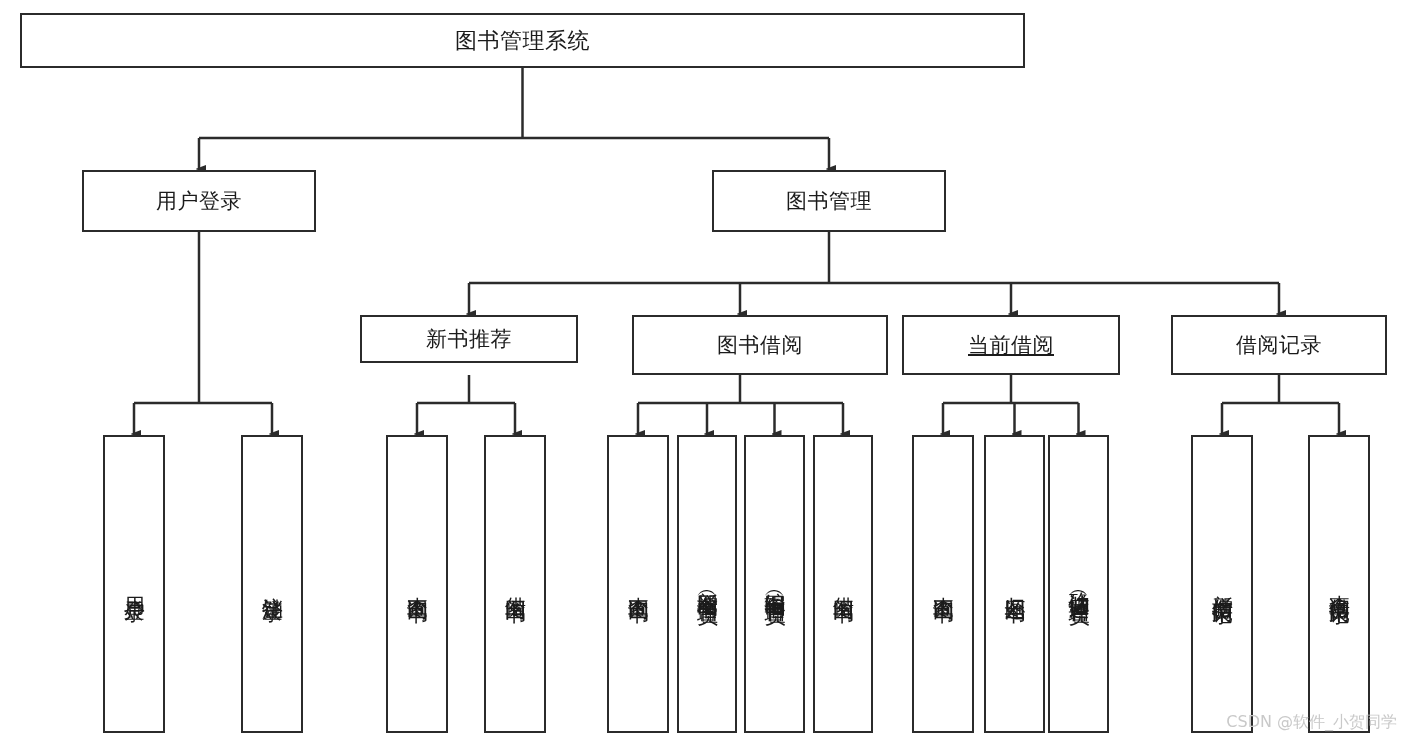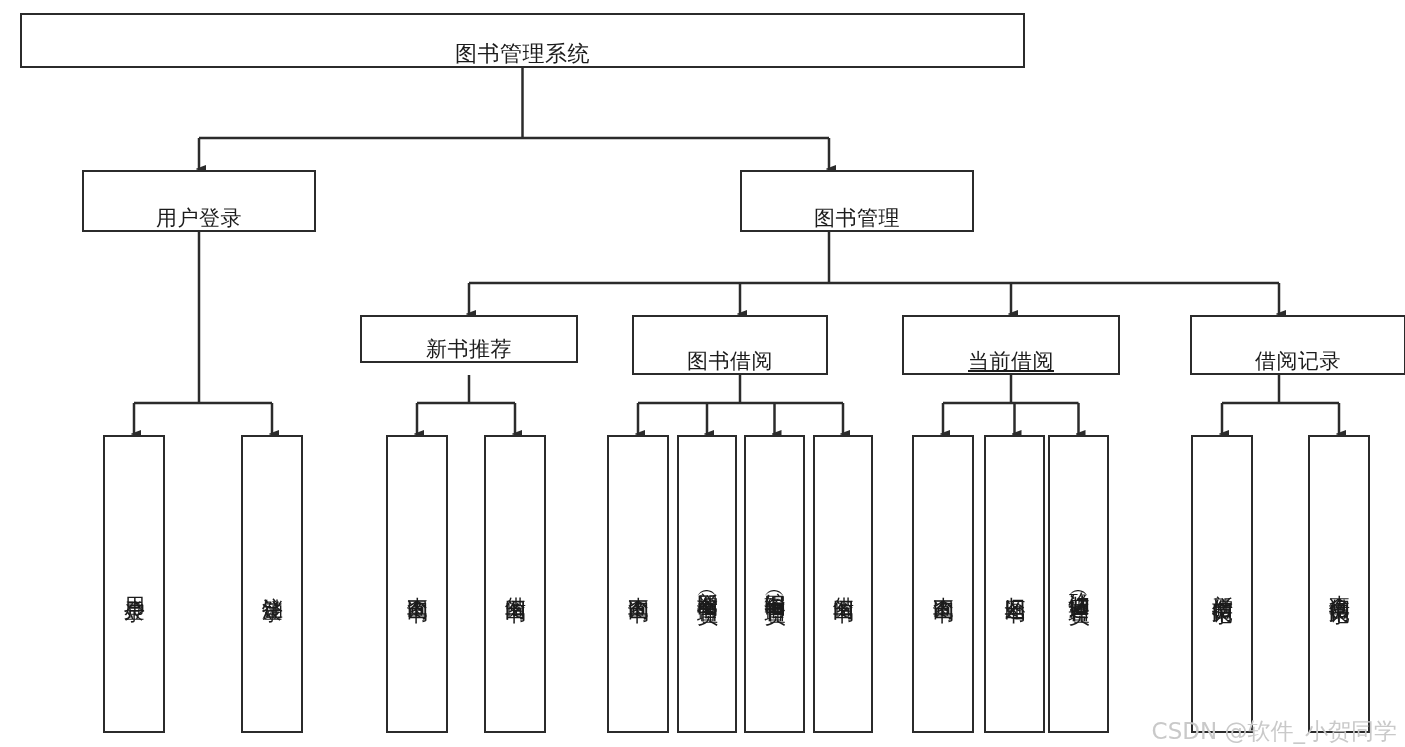--- a/index.html
+++ b/index.html
@@ -16,21 +16,21 @@
     height: 747px;
     background: #ffffff;
     overflow: hidden;
   }
   .node {
     position: absolute;
     box-sizing: border-box;
     border: 2px solid #2b2b2b;
     background: #ffffff;
     display: flex;
-    align-items: flex-end;
+    align-items: center;
     justify-content: center;
     color: #1b1b1b;
   }
   .node .lbl {
     font-size: 21px;
     line-height: 1.15;
     letter-spacing: 0.5px;
     white-space: nowrap;
   }
   .node.root .lbl { font-size: 22px; }
@@ -52,22 +52,22 @@
     position: absolute;
     left: 0;
     top: 0;
     width: 1405px;
     height: 747px;
     pointer-events: none;
   }
   .watermark {
     position: absolute;
     right: 8px;
-    bottom: 0;
-    font-size: 23px;
+    bottom: 14px;
+    font-size: 16px;
     color: #c9c9c9;
     white-space: nowrap;
     font-family: "DejaVu Sans", "Liberation Sans", sans-serif;
   }
 </style>
 </head>
 <body>
 
 <div id="canvas">
   <svg class="edges" viewBox="0 0 1405 747">
@@ -112,33 +112,33 @@
         <path d="M1339,403 L1339,434" marker-end="url(#arrow)"></path>
       </g>
   </svg>
   <div id="node-layer">
       <div class="node root" style="left: 20px; top: 13px; width: 1005px; height: 55px;">
         <span class="lbl">图书管理系统</span>
       </div>
       <div class="node" style="left: 82px; top: 170px; width: 234px; height: 62px;">
         <span class="lbl">用户登录</span>
       </div>
-      <div class="node" style="left: 712px; top: 170px; width: 234px; height: 62px; margin-left: 28px;">
+      <div class="node" style="left: 712px; top: 170px; width: 234px; height: 62px;">
         <span class="lbl">图书管理</span>
       </div>
       <div class="node" style="left: 360px; top: 315px; width: 218px; height: 48px;">
         <span class="lbl">新书推荐</span>
       </div>
-      <div class="node" style="left: 632px; top: 315px; width: 196px; height: 60px;">
+      <div class="node" style="left: 632px; top: 315px; width: 256px; height: 60px;">
         <span class="lbl">图书借阅</span>
       </div>
       <div class="node" style="left: 902px; top: 315px; width: 218px; height: 60px; text-decoration: underline;">
         <span class="lbl">当前借阅</span>
       </div>
-      <div class="node" style="left: 1171px; top: 315px; width: 216px; height: 60px; margin-left: 19px;">
+      <div class="node" style="left: 1171px; top: 315px; width: 216px; height: 60px;">
         <span class="lbl">借阅记录</span>
       </div>
       <div class="node vert" style="left: 103px; top: 435px; width: 62px; height: 298px;">
         <span class="lbl">用户登录</span>
       </div>
       <div class="node vert" style="left: 241px; top: 435px; width: 62px; height: 298px;">
         <span class="lbl">注销登录</span>
       </div>
       <div class="node vert" style="left: 386px; top: 435px; width: 62px; height: 298px;">
         <span class="lbl">查询图书</span>

